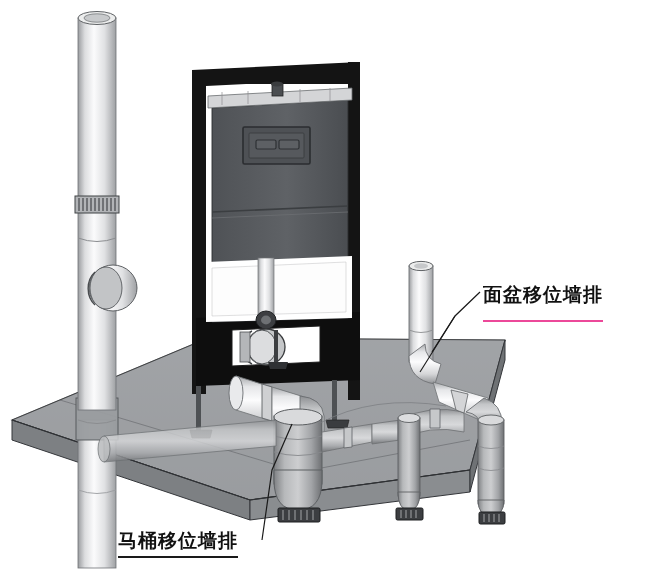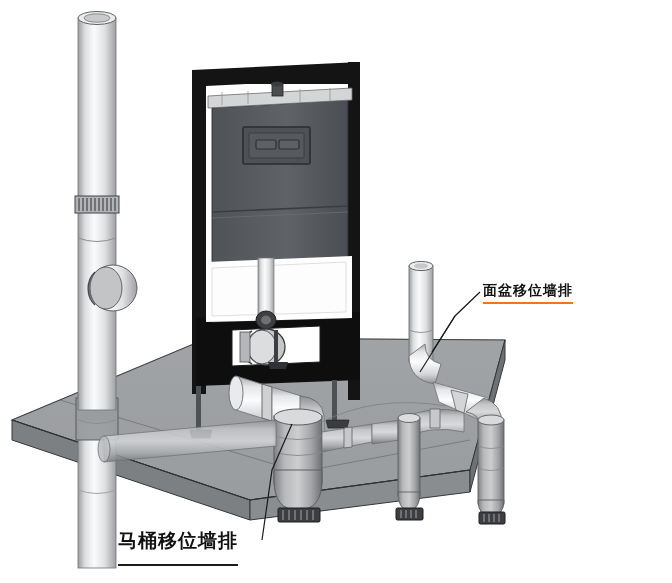--- a/index.html
+++ b/index.html
@@ -15,29 +15,29 @@
   .lbl{
     position:absolute;
     font-family:"DejaVu Sans", sans-serif;
     font-weight:700;
     color:#111111;
     white-space:nowrap;
     letter-spacing:1px;
   }
   #label-basin{
     left:483px; top:282px;
-    font-size:14px;
-    border-bottom:2px solid #f97316;
-    padding-bottom:2px;
+    font-size:19px;
+    border-bottom:2px solid #ec4899;
+    padding-bottom:12px;
   }
   #label-toilet{
     left:118px; top:528px;
     font-size:19px;
     border-bottom:2px solid #1a1a1a;
-    padding-bottom:10px;
+    padding-bottom:2px;
   }
 </style>
 </head>
 <body>
 
 <div id="stage">
 
   <svg id="scene" width="672" height="583" viewBox="0 0 672 583">
     <defs>
       <linearGradient id="pipeV" x1="0" y1="0" x2="1" y2="0">

